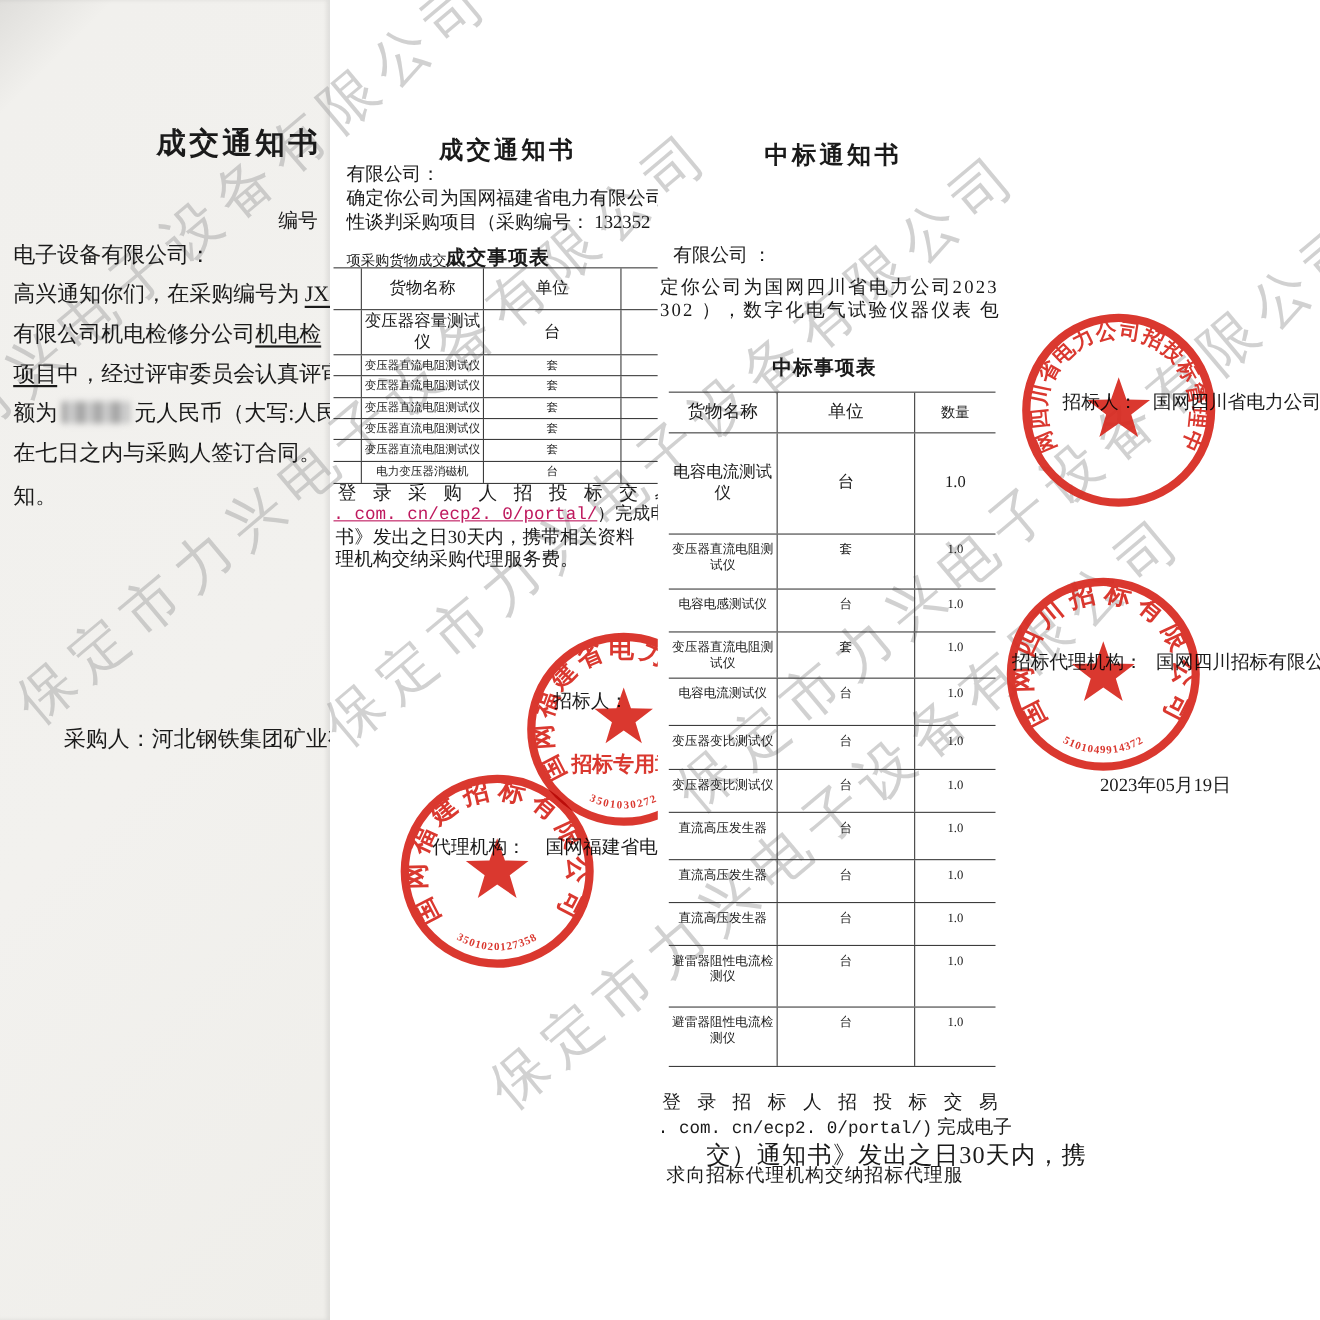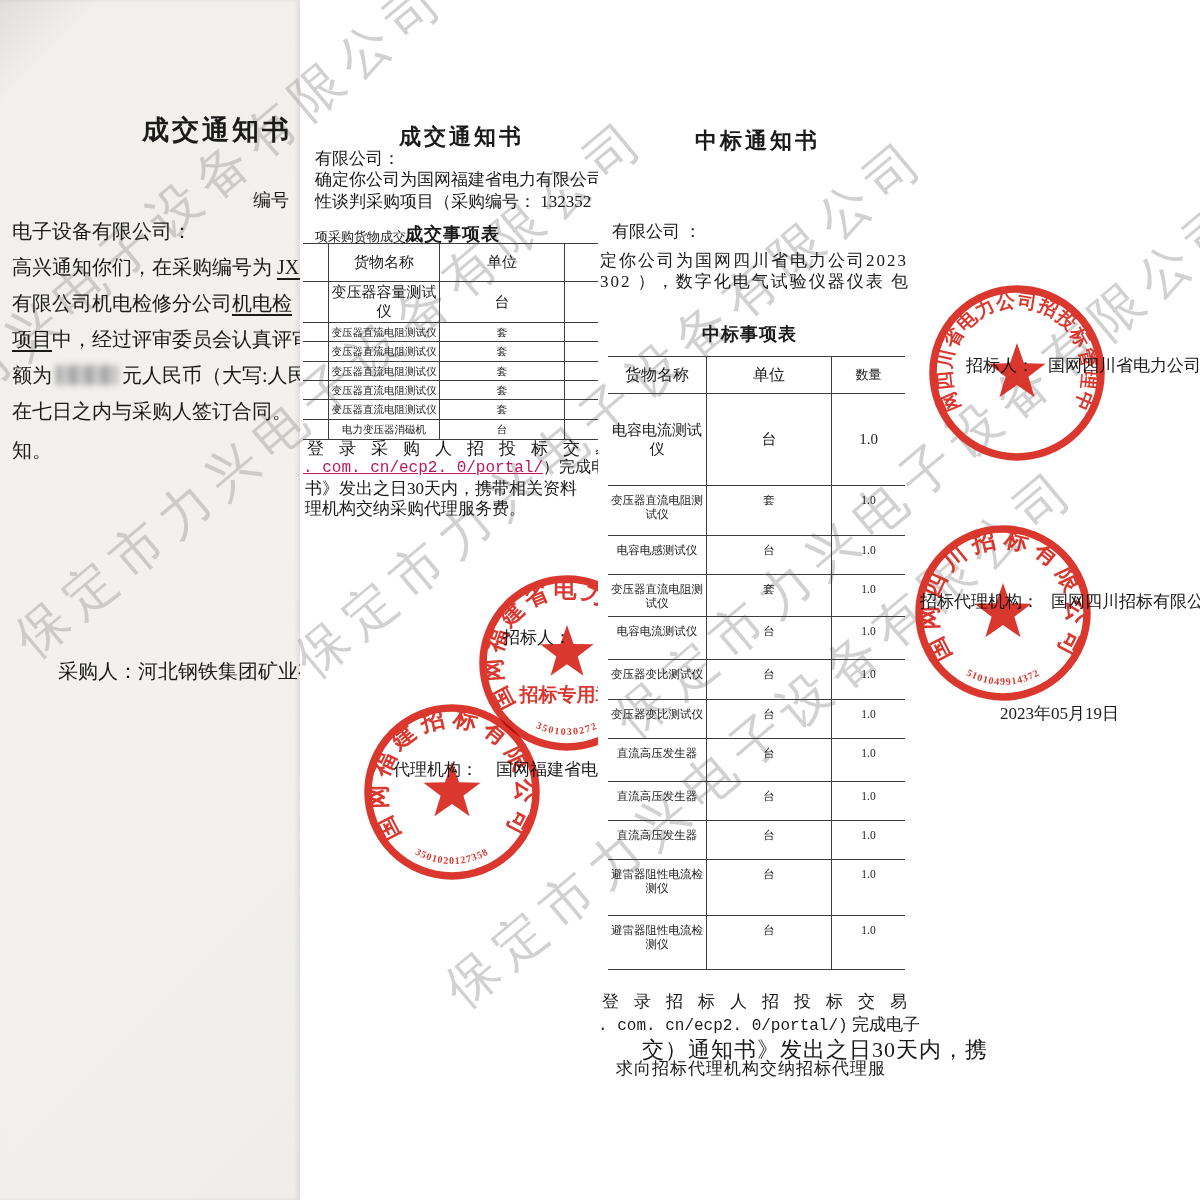--- a/index.html
+++ b/index.html
@@ -369,21 +369,21 @@
         </div>
       </div>
 
     <div class="t" style="left:368px;top:354px;font-size:17px;"><span class="sig-label">招标人：</span><span class="sig-gap" style="width:14px;"></span><span>国网四川省电力公司</span></div>
     <div class="t" style="left:322px;top:590px;font-size:17px;"><span class="sig-label">招标代理机构：</span><span class="sig-gap" style="width:12px;"></span><span>国网四川招标有限公司</span></div>
     <div class="t" style="left:402px;top:702px;font-size:17px;">2023年05月19日</div>
 
     <div class="t spaced" style="left:4px;top:990px;font-size:17px;">登录招标人招投标交易</div>
     <div class="t" style="left:0px;top:1013px;font-size:16px;"><span class="mono">. com. cn/ecp2. 0/portal/)</span><span style="font-size:17px;"> 完成电子</span></div>
     <div class="t" style="left:2px;top:1035px;font-size:22px;letter-spacing:1px;margin-left:42px;">交）通知书》发出之日30天内，携</div>
-    <div class="t" style="left:18px;top:1057px;font-size:17px;letter-spacing:1px;">求向招标代理机构交纳招标代理服</div>
+    <div class="t" style="left:8px;top:1057px;font-size:17px;letter-spacing:1px;">求向招标代理机构交纳招标代理服</div>
 
     <svg class="stamp" style="left:327px;top:281px;" width="184" height="184" viewBox="0 0 184 184">
       <circle cx="92" cy="92" r="84" fill="none" stroke="#d7281f" stroke-width="7.5"></circle>
       <defs>
           <path id="s1ring" d="M 37.94,129.86 A 66,66 0 1,1 146.06,129.86" fill="none"></path>
         </defs>
       <text font-size="19" letter-spacing="1"><textPath href="#s1ring" startOffset="50%" text-anchor="middle">国网四川省电力公司招投标管理中心</textPath></text>
       <path transform="translate(92,92)" fill="#d7281f" d="M0,-30 L-7.05,-9.71 L-28.53,-9.27 L-11.41,3.71 L-17.63,24.27 L0,12 L17.63,24.27 L11.41,3.71 L28.53,-9.27 L7.05,-9.71 Z"></path>
     </svg>
 

